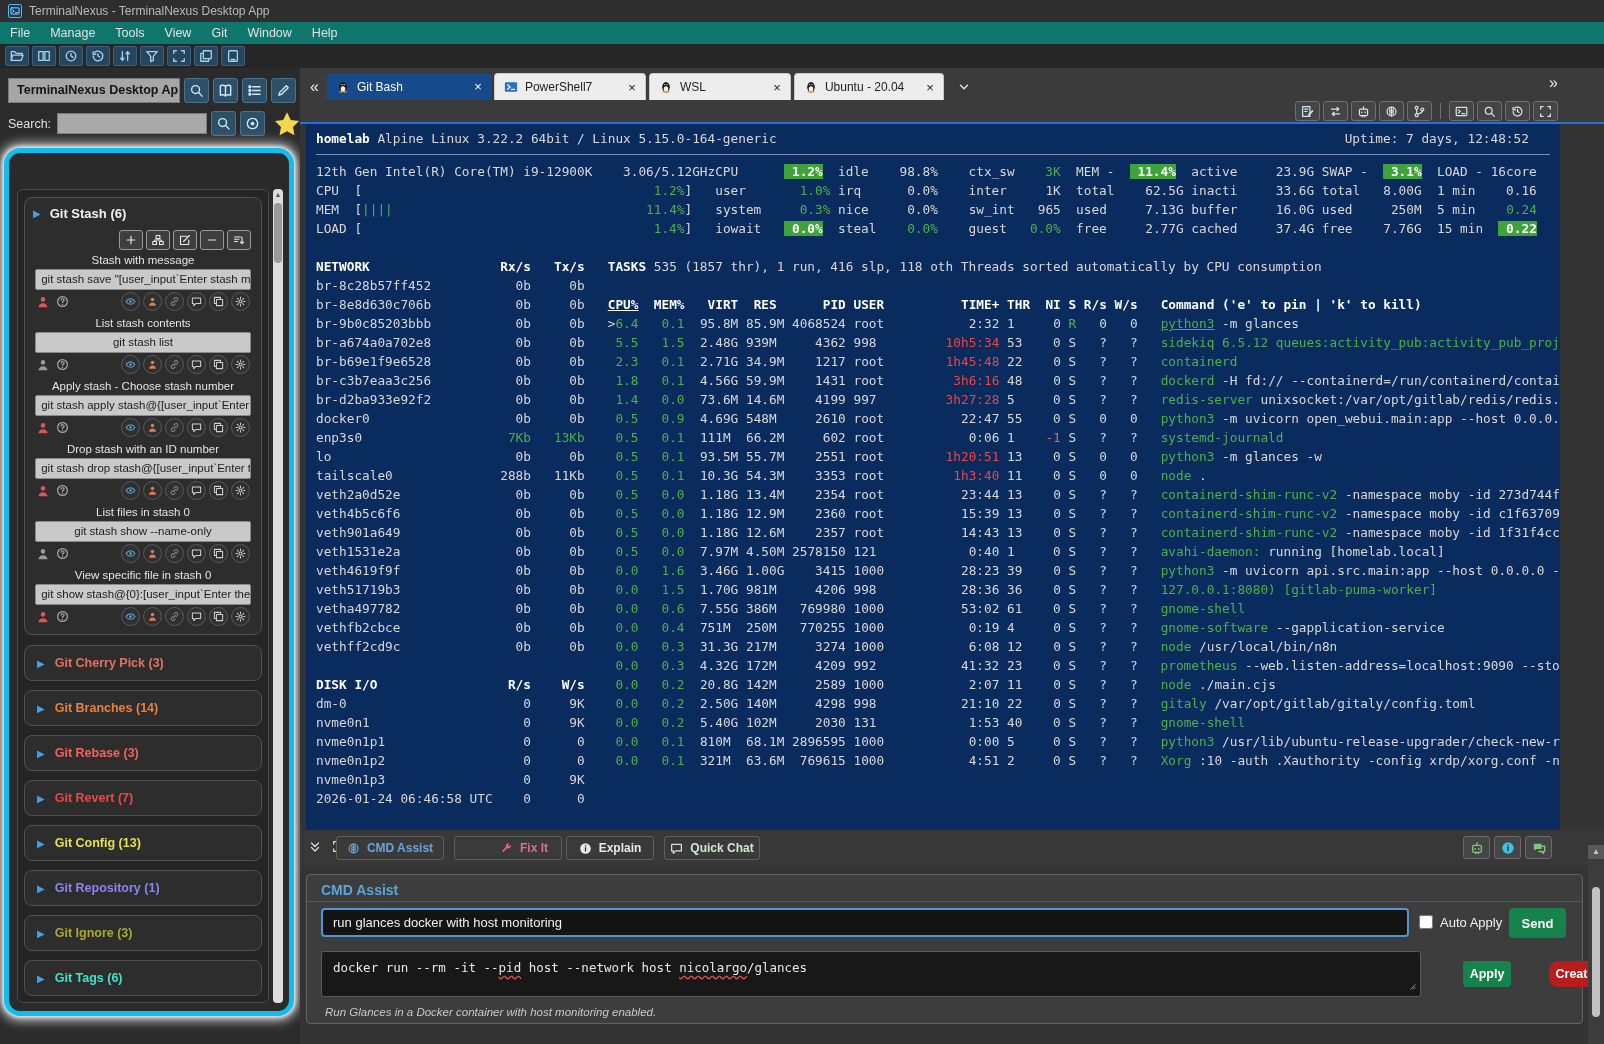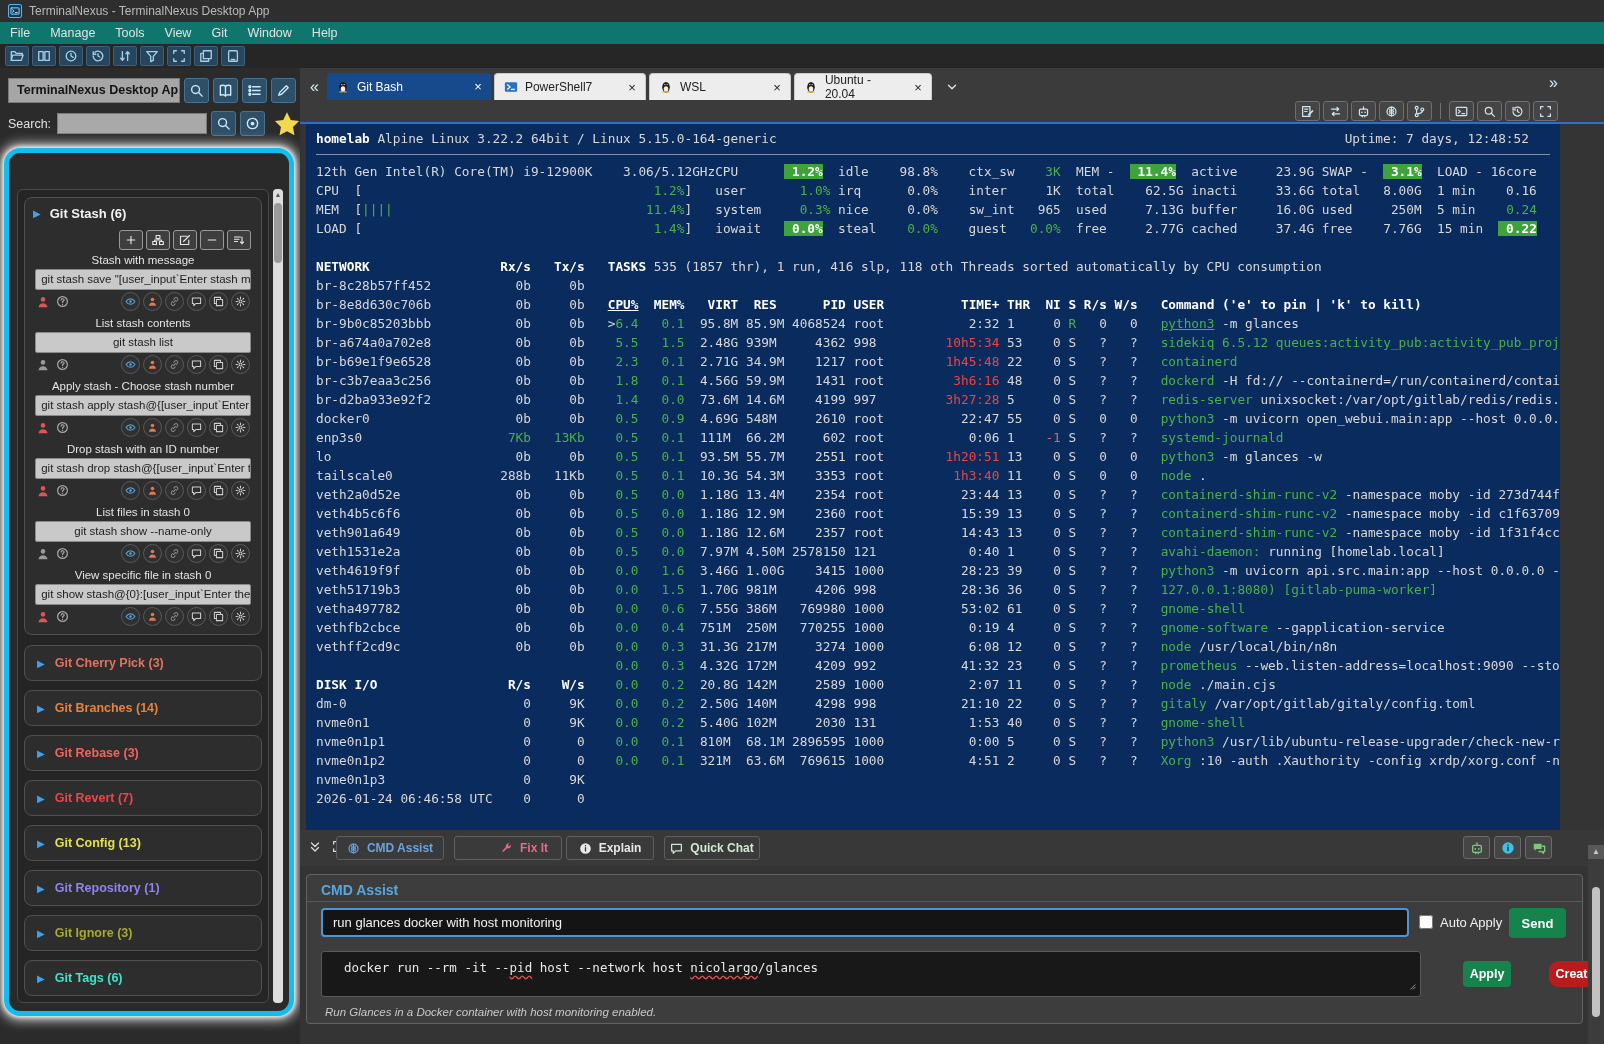--- a/index.html
+++ b/index.html
@@ -107,21 +107,21 @@
   #assist .head { height:27px; border-bottom:1px solid #585858; padding:6px 0 0 14px; }
   #assist .head span { font-weight:bold; font-size:14px; color:#58a6e0; }
   #ap-input { position:absolute; left:14px; top:33px; width:1088px; height:29px; background:#141414;
     border:2px solid #4f94d4; border-radius:4px; color:#f2f2f2; font-size:13px; padding:0 10px;
     font-family:"Liberation Sans",sans-serif; }
   #ap-check { position:absolute; left:1112px; top:40px; width:14px; height:14px; accent-color:#fff; background:#fff; }
   #ap-checklabel { position:absolute; left:1133px; top:40px; font-size:13px; color:#f2f2f2; }
   #ap-send { position:absolute; left:1202px; top:33px; width:57px; height:30px; background:#15834b; border:none;
     border-radius:4px; color:#fff; font-weight:bold; font-size:13px; }
   #ap-out { position:absolute; left:14px; top:76px; width:1100px; height:46px; background:#181818;
-    border:1px solid #5a5a5a; border-radius:3px; color:#e8e8e8; padding:8px 22px;
+    border:1px solid #5a5a5a; border-radius:3px; color:#e8e8e8; padding:8px 11px;
     font-family:"DejaVu Sans Mono",monospace; font-size:12.5px; }
   #ap-out .misspell { text-decoration:underline wavy #e05252; text-underline-offset:3px; }
   #ap-grip { position:absolute; left:1100px; top:106px; color:#9a9a9a; }
   #ap-apply { position:absolute; left:1156px; top:86px; width:48px; height:26px; background:#15834b; border:none;
     border-radius:4px; color:#fff; font-weight:bold; font-size:12.5px; }
   #ap-create { position:absolute; left:1210px; top:86px; width:52px; height:26px; background:#b91c1c; border:none;
     border-radius:9px; color:#fff; font-weight:bold; font-size:12.5px;margin-left:32px; }
   #ap-desc { position:absolute; left:18px; top:131px; font-style: italic; font-size:11.5px; color:#c9c9c9; }
   
   #right-scroll { position:absolute; right:0; top:777px; bottom:0; width:16px; background:#3c3c3c; }
@@ -829,21 +829,21 @@
                 <ellipse cx="8" cy="10.3" rx="2.6" ry="3.2" fill="#f5f0e6" stroke="none"></ellipse>
                 <circle cx="6.7" cy="5.2" r=".7" fill="#fff" stroke="none"></circle>
                 <circle cx="9.3" cy="5.2" r=".7" fill="#fff" stroke="none"></circle>
                 <path d="M6.8 6.8h2.4L8 8.2z" fill="#f5a623" stroke="none"></path>
                 <path d="M4.6 13.6h2.2M9.2 13.6h2.2" stroke="#f5a623" stroke-width="1.6"></path>
               </svg>
             </span>
             <span>WSL</span>
             <span class="x">×</span>
           </div>
-          <div class="ttab inactive" style="width: 138px;">
+          <div class="ttab inactive" style="width: 150px;">
             <span class="ic">
               <svg width="14" height="14" viewBox="0 0 16 16" fill="none" stroke="currentColor" stroke-width="1.5" stroke-linecap="round" stroke-linejoin="round">
                 <ellipse cx="8" cy="8.2" rx="4.3" ry="6" fill="#1a1a1a" stroke="none"></ellipse>
                 <ellipse cx="8" cy="10.3" rx="2.6" ry="3.2" fill="#f5f0e6" stroke="none"></ellipse>
                 <circle cx="6.7" cy="5.2" r=".7" fill="#fff" stroke="none"></circle>
                 <circle cx="9.3" cy="5.2" r=".7" fill="#fff" stroke="none"></circle>
                 <path d="M6.8 6.8h2.4L8 8.2z" fill="#f5a623" stroke="none"></path>
                 <path d="M4.6 13.6h2.2M9.2 13.6h2.2" stroke="#f5a623" stroke-width="1.6"></path>
               </svg>
             </span>

